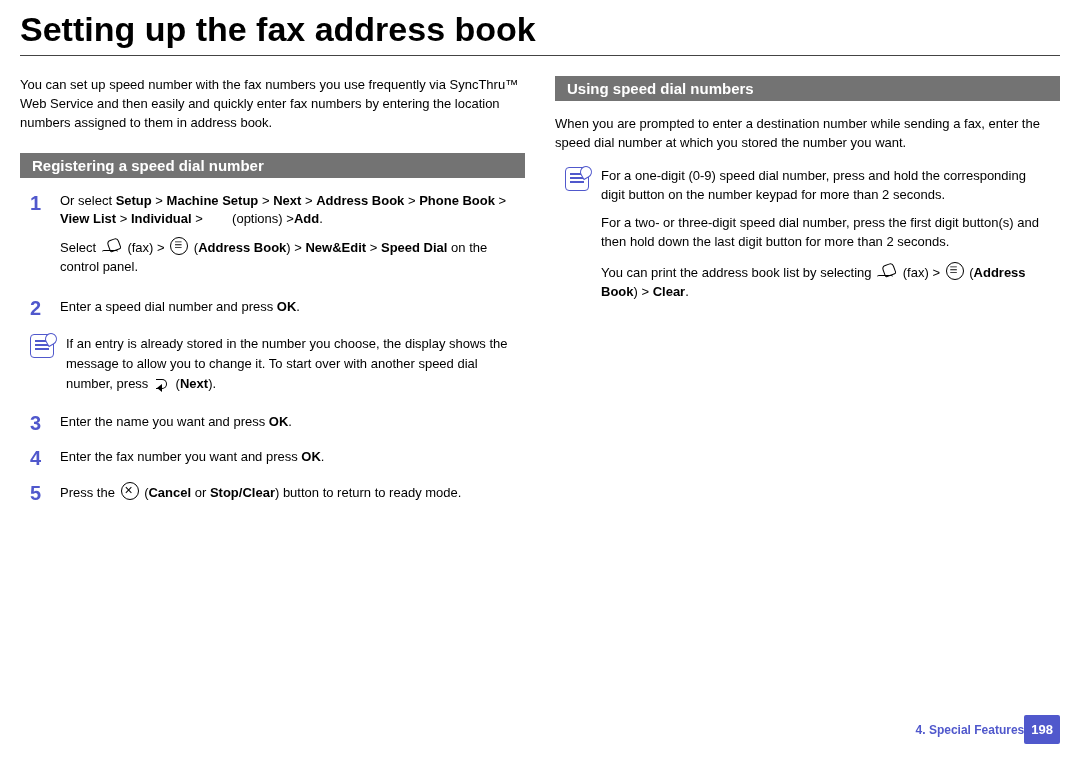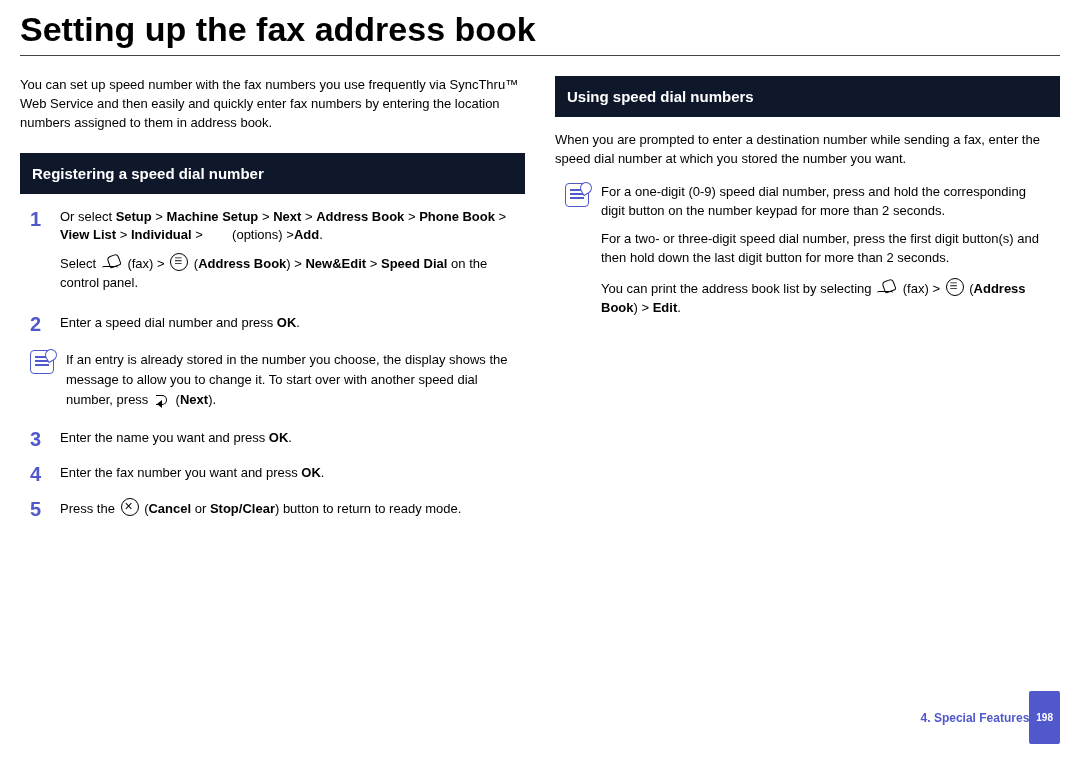--- a/index.html
+++ b/index.html
@@ -27,25 +27,25 @@
     padding: 20px;
     gap: 30px;
   }
   .col {
     flex: 1;
     min-width: 0;
   }
   p { margin: 0 0 10px 0; line-height: 1.45; }
   .intro-text { margin-bottom: 20px; }
   .section-bar {
-    background: #0f172a;
+    background: #737373;
     color: #fff;
     font-weight: bold;
     font-size: 15px;
-    padding: 12px 12px;
+    padding: 4px 12px;
     margin-bottom: 14px;
   }
   .step {
     display: flex;
     gap: 12px;
     margin-bottom: 12px;
     padding-left: 10px;
   }
   .step-num {
     color: #5058cc;
@@ -159,23 +159,23 @@
     display: flex;
     align-items: center;
     gap: 0;
     font-size: 12px;
     font-weight: bold;
     color: #5058cc;
   }
   .pg-badge {
     background: #5058cc;
     color: #fff;
-    padding: 21px 7px;
+    padding: 7px 7px;
     border-radius: 2px;
-    font-size: 10px;
+    font-size: 13px;
   }
 </style>
 </head>
 <body>
 
 <div class="page-title">Setting up the fax address book</div>
 <div class="hr"></div>
 
 <div class="columns">
 
@@ -249,21 +249,21 @@
     <div class="note-box">
       <div class="note-icon"></div>
       <div>
         <p>For a one-digit (0-9) speed dial number, press and hold the corresponding digit button on the number keypad for more than 2 seconds.</p>
         <p>For a two- or three-digit speed dial number, press the first digit button(s) and then hold down the last digit button for more than 2 seconds.</p>
         <p>
           <span>You can print the address book list by selecting </span>
           <span class="icn fax-icn"></span>
           <span> (fax) &gt; </span>
           <span class="icn circ-icn ab"></span>
-          <span> (</span><b>Address Book</b><span>) &gt; </span><b>Edit</b><span>.</span>
+          <span> (</span><b>Address Book</b><span>) &gt; </span><b>Clear</b><span>.</span>
         </p>
       </div>
     </div>
   </div>
 
 </div>
 
 <div class="footer">
   <span>4.  Special Features</span>
   <span class="pg-badge">198</span>

